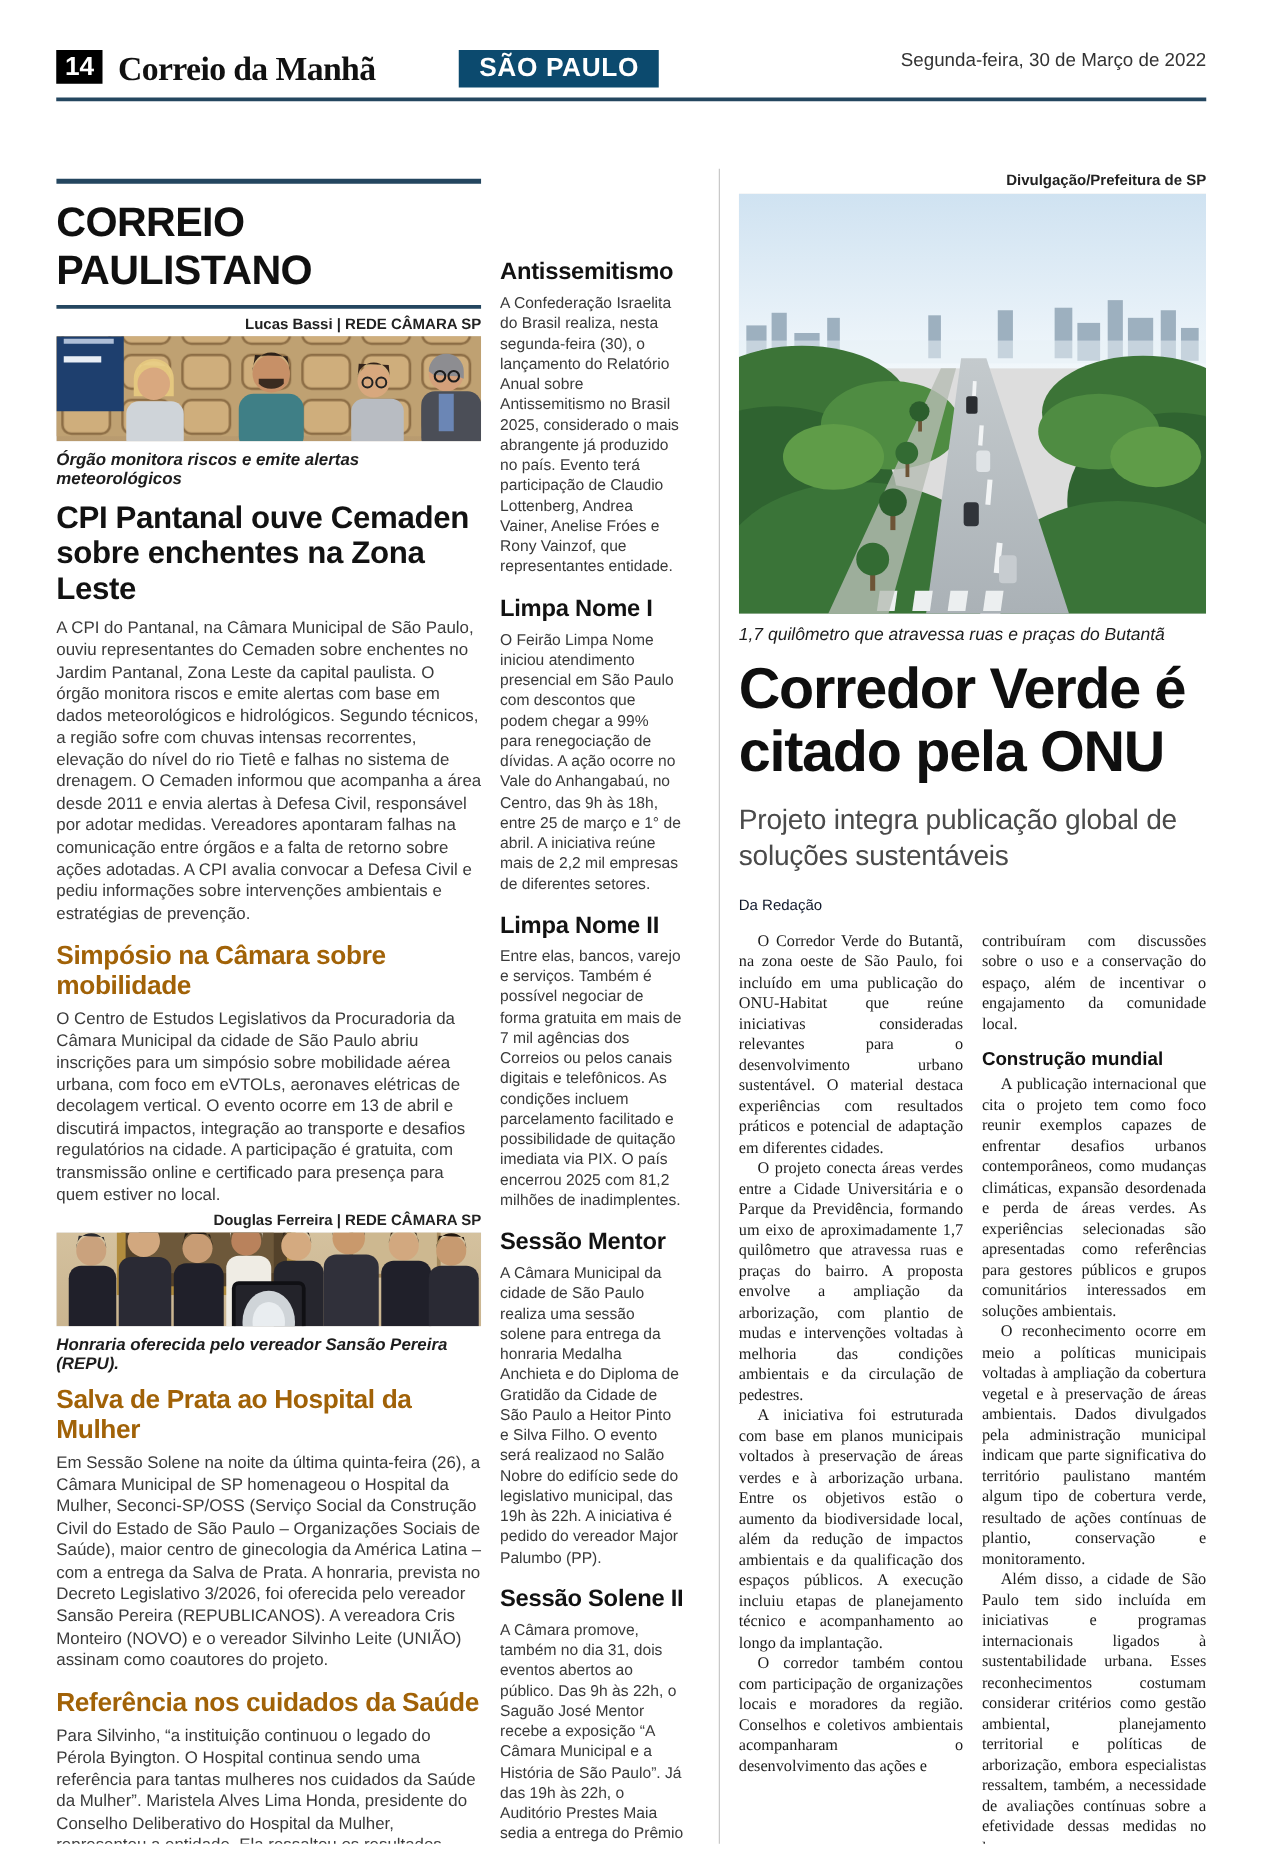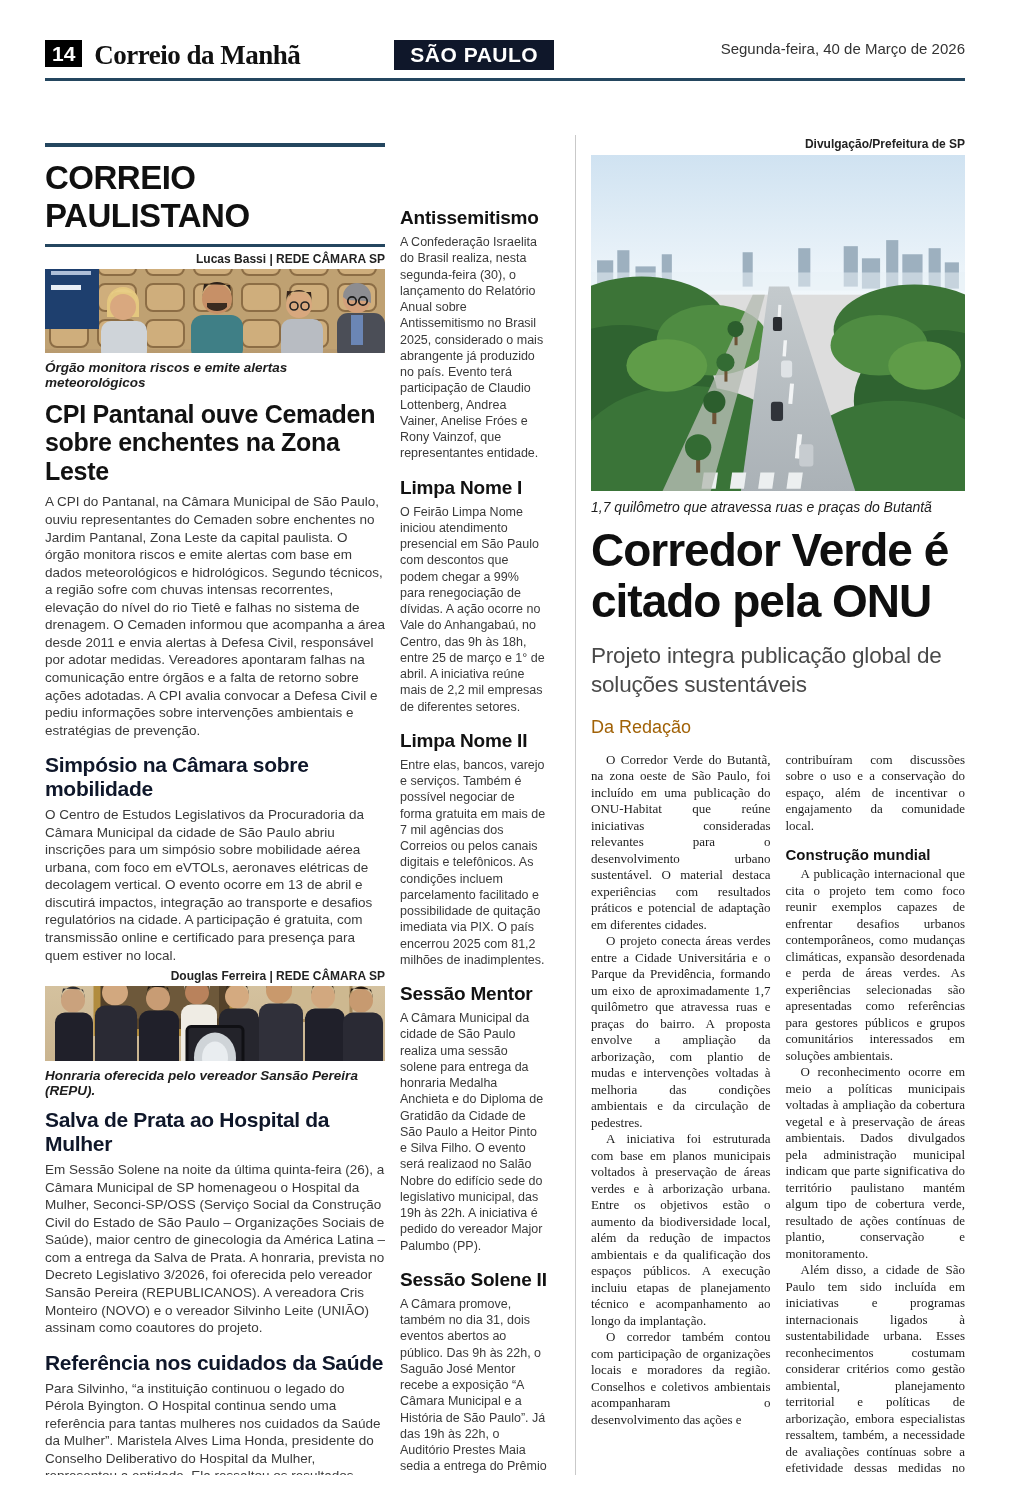--- a/index.html
+++ b/index.html
@@ -10,67 +10,67 @@
   }
   *{margin:0;padding:0;box-sizing:border-box;}
   html,body{background:#ffffff;}
   body{width:1010px;height:1488px;overflow:hidden;font-family:"Liberation Sans",sans-serif;color:var(--ink);}
   .page{width:1010px;height:1488px;padding:40px 45px 0 45px;}
 
   
   .hdr{display:flex;align-items:flex-start;gap:12px;padding-bottom:7px;border-bottom:3px solid var(--navy);}
   .pageno{background:#000;color:#fff;font-weight:700;font-size:21px;padding:2px 7px;line-height:1.1;}
   .masthead{font-family:"Liberation Serif",serif;font-weight:700;font-size:27px;letter-spacing:-0.5px;color:#111;}
-  .section-tag{background:#0f172a;color:#fff;font-weight:700;font-size:21px;letter-spacing:0.5px;padding:3px 16px;margin-left:82px;}
+  .section-tag{background:#0c4a6e;color:#fff;font-weight:700;font-size:21px;letter-spacing:0.5px;padding:3px 16px;margin-left:55px;}
   .hdr-date{margin-left:auto;font-size:15px;color:#333;}
 
   
   .columns{display:grid;grid-template-columns:340px 176px 1fr;column-gap:15px;margin-top:6px;height:1388px;overflow:hidden;}
   .col{display:flex;flex-direction:column;overflow:hidden;height:1388px;margin-top:48px;}
 
   
   .cp-box{border-top:4px solid var(--navy);border-bottom:3px solid var(--navy);padding:12px 0 9px;margin-top:8px;}
   .cp-box h1{font-size:33px;font-weight:800;letter-spacing:-0.5px;color:#101010;}
   .credit{font-size:12px;font-weight:700;color:#222;text-align:right;margin:5px 0 3px;}
   figure.photo{width:100%;overflow:hidden;background:#ddd;}
   figure.photo svg{display:block;width:100%;height:100%;}
   .caption{font-style:italic;font-weight:600;font-size:13.5px;color:#1d1d1d;margin:7px 0 8px;}
   h2.headline{font-size:25px;line-height:1.14;font-weight:700;color:#121212;margin:2px 0 8px;letter-spacing:-0.3px;}
-  h3.subhead{font-size:21px;font-weight:700;color:#0f172a;margin:14px 0 5px;letter-spacing:-0.3px;}
+  h3.subhead{font-size:21px;font-weight:700;color:#a16207;margin:14px 0 5px;letter-spacing:-0.3px;}
   p.body{font-size:13.5px;line-height:1.3;color:var(--body);}
   .bottom-rule{margin-top:auto;border-top:3px solid var(--navy);}
 
   
   .col-briefs{padding-top:72px;border-right:1px solid var(--rule-gray);padding-right:28px;}
   .col-briefs h4{font-size:19px;font-weight:700;color:#121212;margin:0 0 5px;letter-spacing:-0.2px;}
   .col-briefs h4 + p{margin-bottom:15px;}
   .col-briefs p{font-size:12.5px;line-height:1.3;color:var(--body);}
 
   
   .col-main{padding-top:2px;}
   .col-main .credit{margin:0 0 4px;}
   .main-caption{font-style:italic;font-weight:500;font-size:14px;color:#1d1d1d;margin:8px 0 10px;}
   h1.main-headline{font-size:46px;line-height:1.1;font-weight:700;color:#0f0f0f;letter-spacing:-1px;margin:0 0 16px;}
   .deck{font-size:22.5px;line-height:1.26;color:#4a4a4a;font-weight:400;margin-bottom:18px;letter-spacing:-0.2px;}
-  .byline{font-size:18px;color:#a16207;margin-bottom:14px;}
+  .byline{font-size:12px;color:#0f172a;margin-bottom:14px;}
   .serif-cols{display:grid;grid-template-columns:1fr 1fr;column-gap:15px;}
   .serif-cols .scol p{font-family:"Liberation Serif",serif;font-size:13px;line-height:1.27;text-align:justify;text-indent:15px;color:#1c1c1c;hyphens:auto;}
   .serif-cols .scol p.no-indent{text-indent:0;}
   .serif-cols h5{font-size:15px;font-weight:700;color:#121212;margin:12px 0 3px;font-family:"Liberation Sans",sans-serif;}
 </style>
 </head>
 <body>
 
 <div class="page">
 
   <header class="hdr">
     <div class="pageno">14</div>
     <div class="masthead">Correio da Manhã</div>
     <div class="section-tag">SÃO PAULO</div>
-    <div class="hdr-date">Segunda-feira, 40 de Março de 2026</div>
+    <div class="hdr-date">Segunda-feira, 30 de Março de 2022</div>
   </header>
 
   <div class="columns">
 
     <section class="col col-left">
       <div class="cp-box">
         <h1>CORREIO PAULISTANO</h1>
       </div>
 
       <div class="credit">Lucas Bassi | REDE CÂMARA SP</div>

